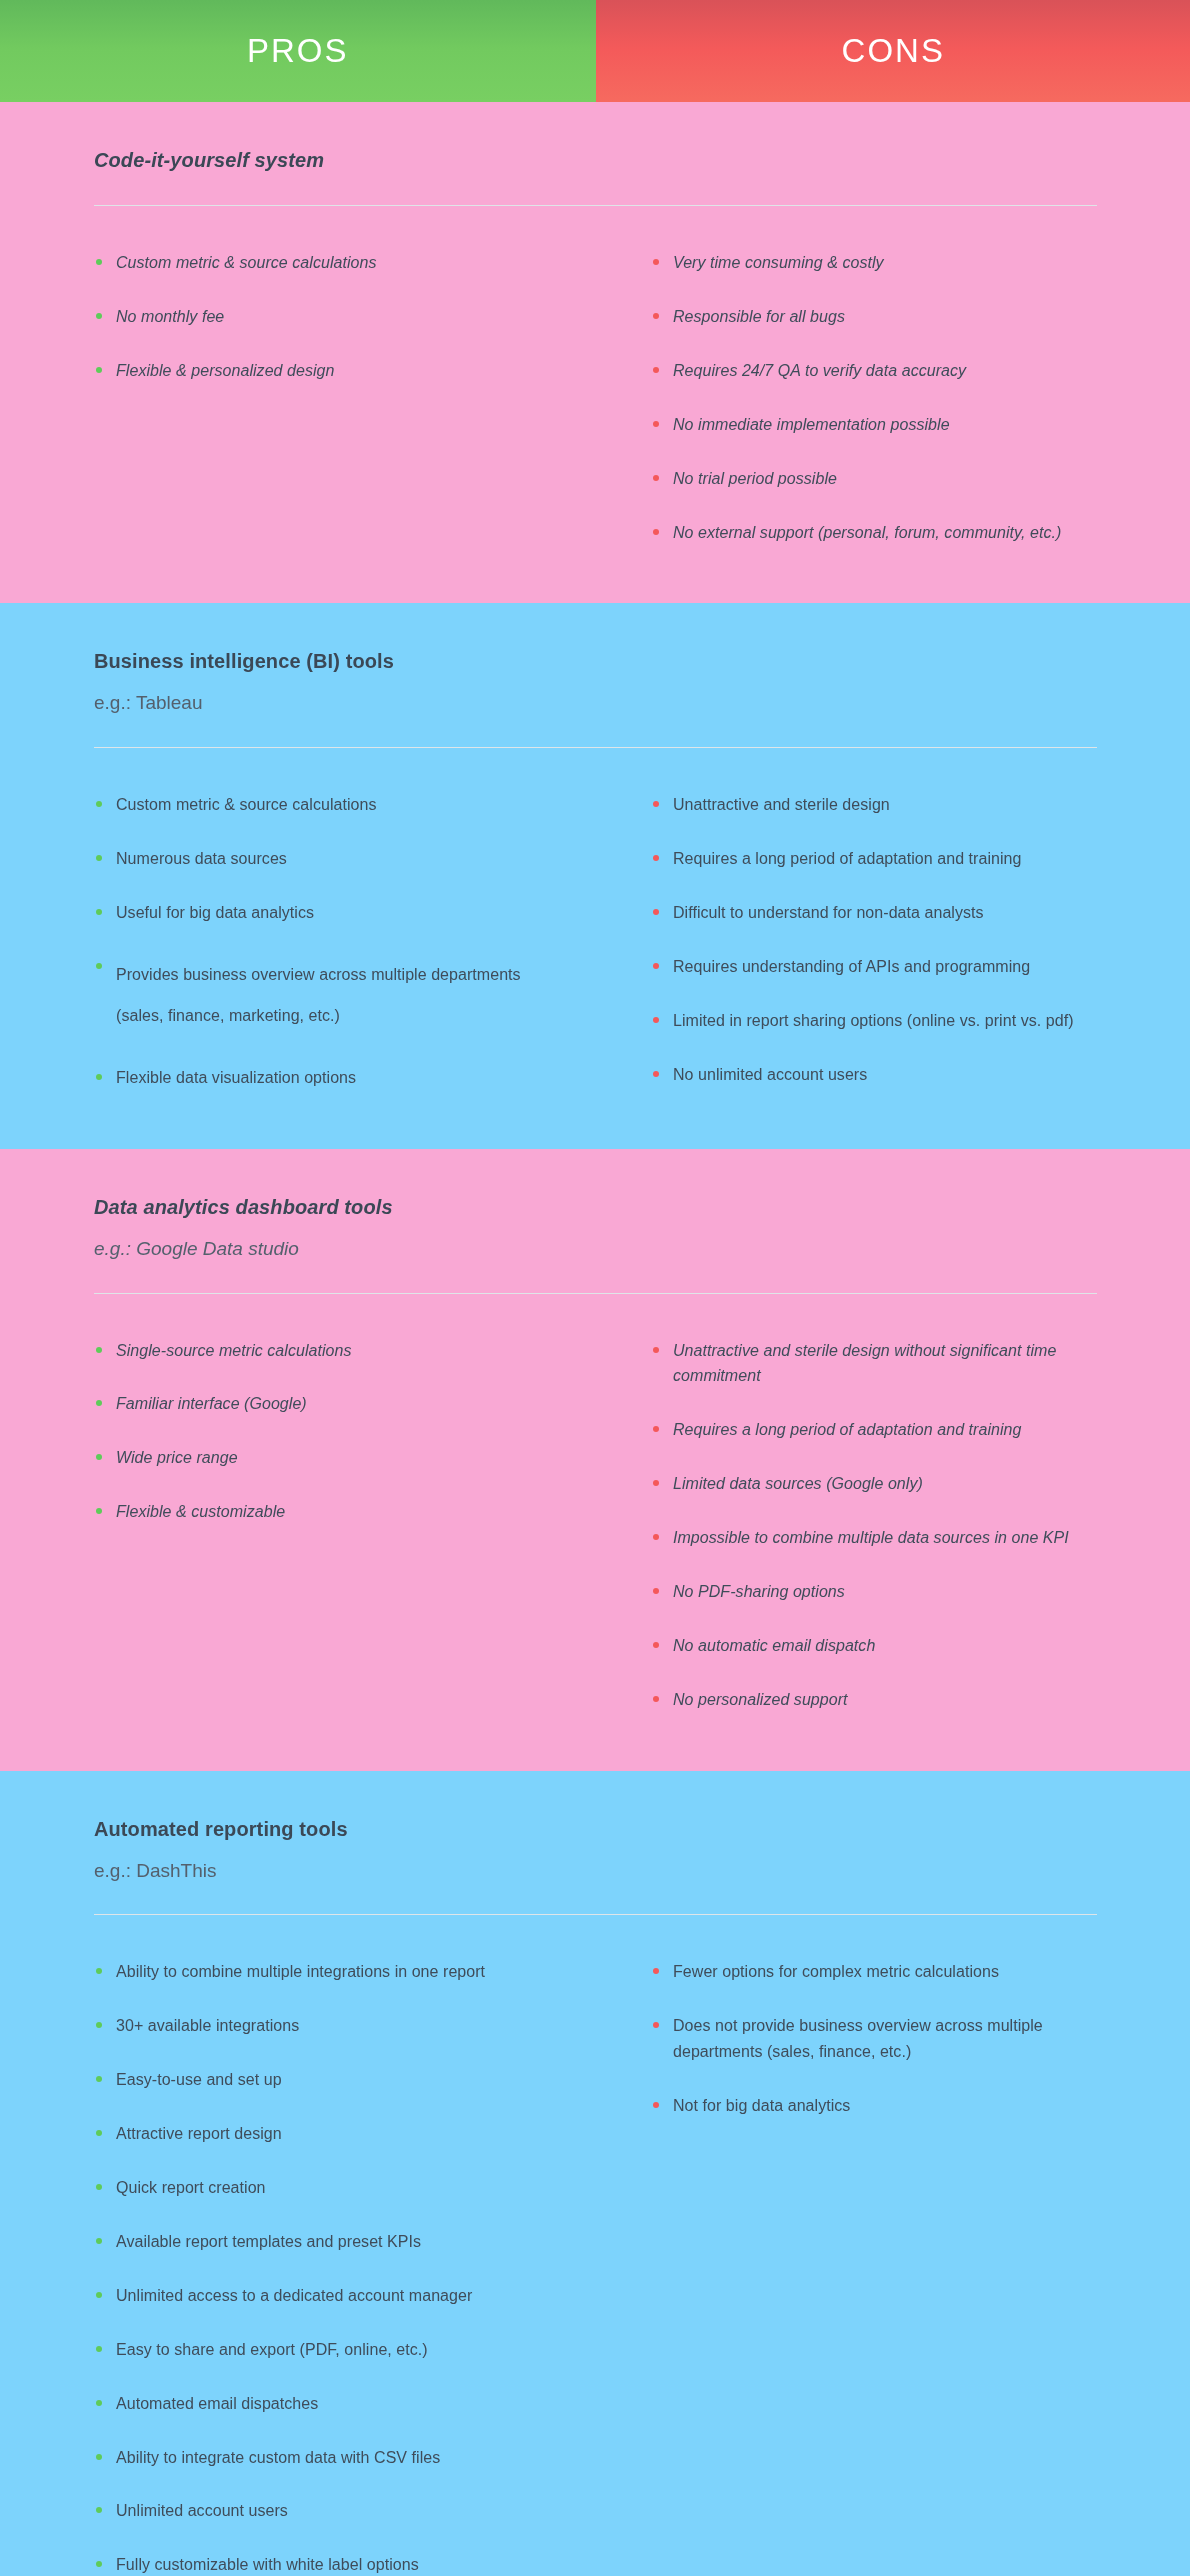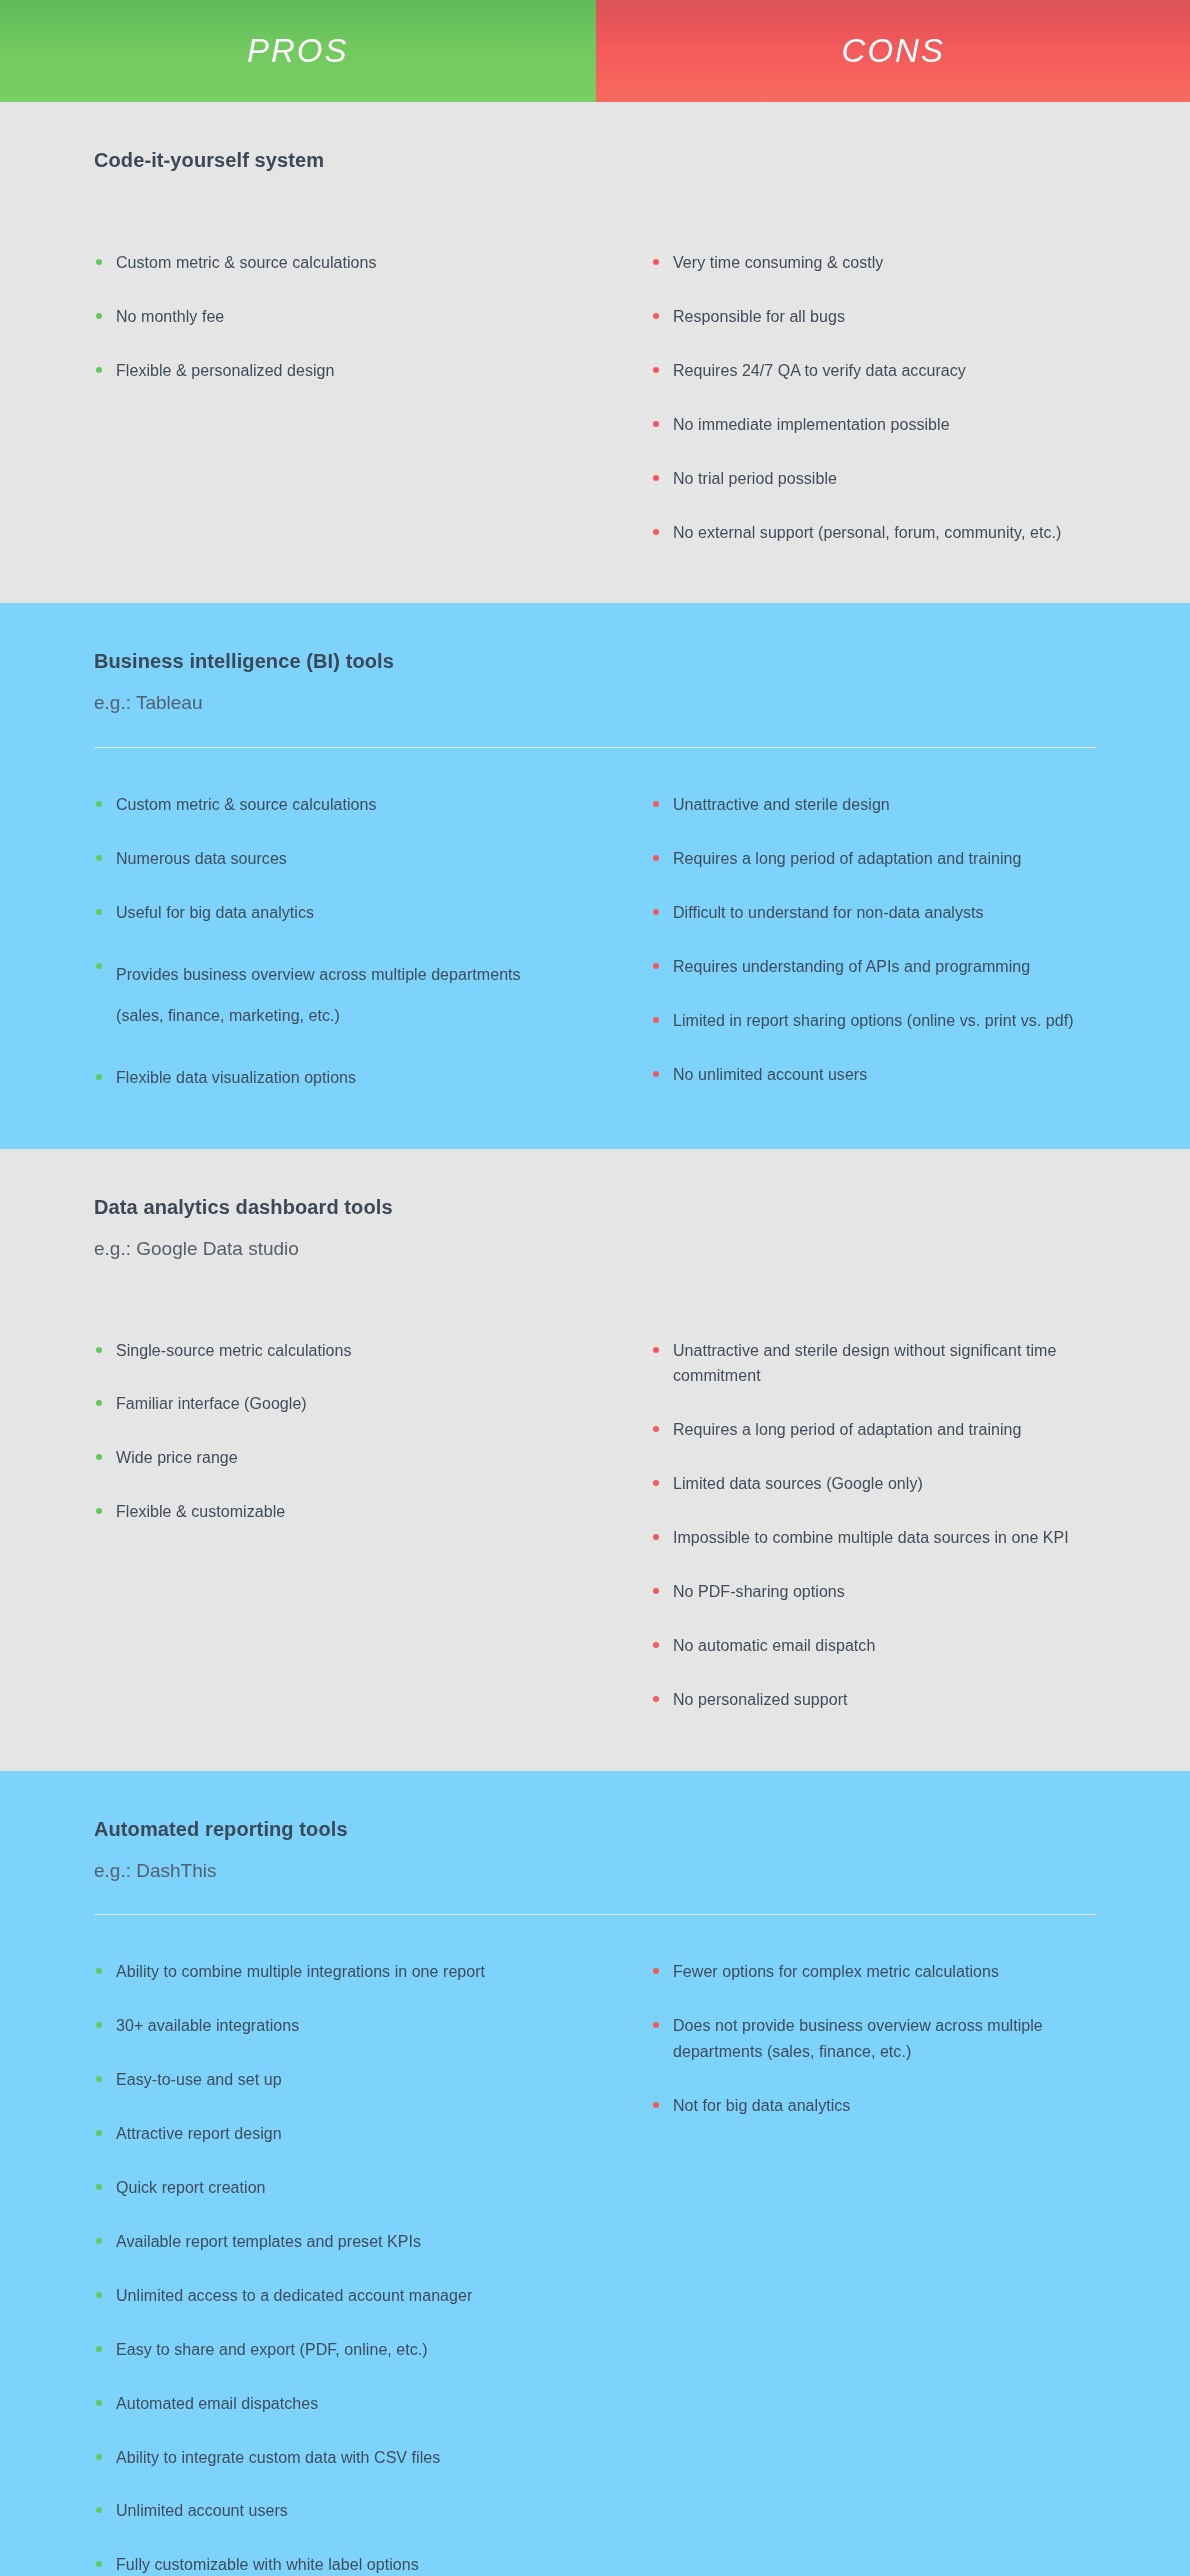--- a/index.html
+++ b/index.html
@@ -30,29 +30,28 @@
     background: linear-gradient(180deg, #61b95b 0%, #72ca5f 48%, #78cf62 100%);
   }
   .banner-cons {
     background: linear-gradient(180deg, #d95258 0%, #f45a5a 48%, #f66a5f 100%);
   }
   .banner-label {
     color: #ffffff;
     font-size: 33px;
     font-weight: 400;
     letter-spacing: 2px;
-    font-style: italic;
   }
 
   
   .section {
     width: 100%;
     padding: 0 0 0 0;
   }
-  .section.shade { background: #e5e5e5; }
+  .section.shade { background: #f9a8d4; font-style: italic; }
   .section.plain { background: #7dd3fc; }
 
   .section-inner {
     width: 1191px;
     padding: 0 94px;
   }
 
   .section-head {
     padding-top: 45px;
   }

